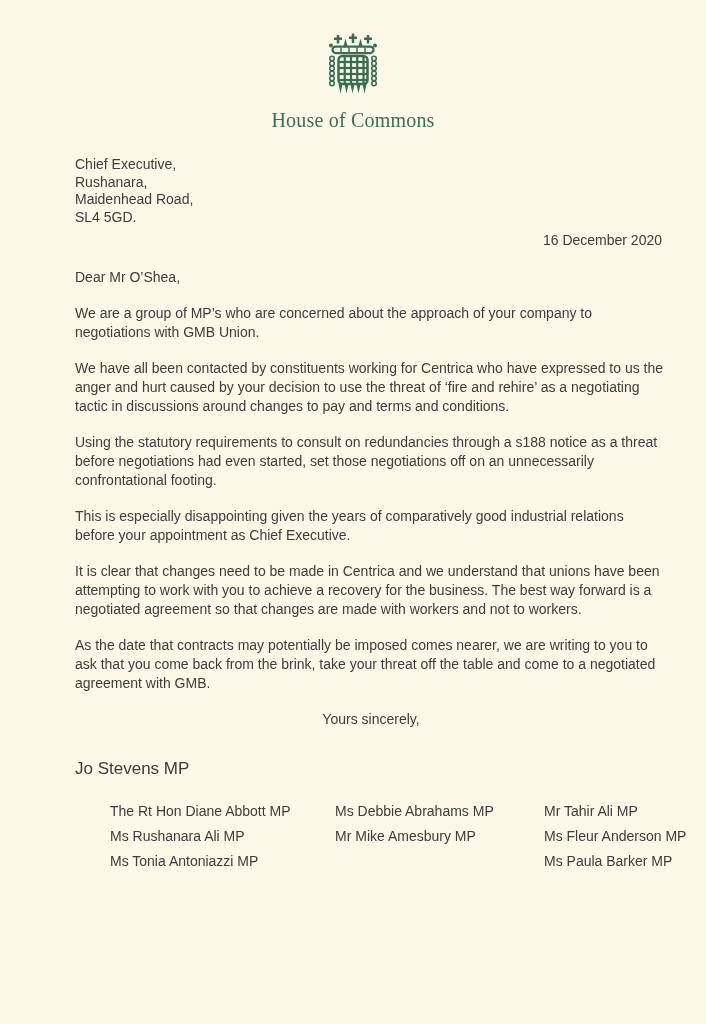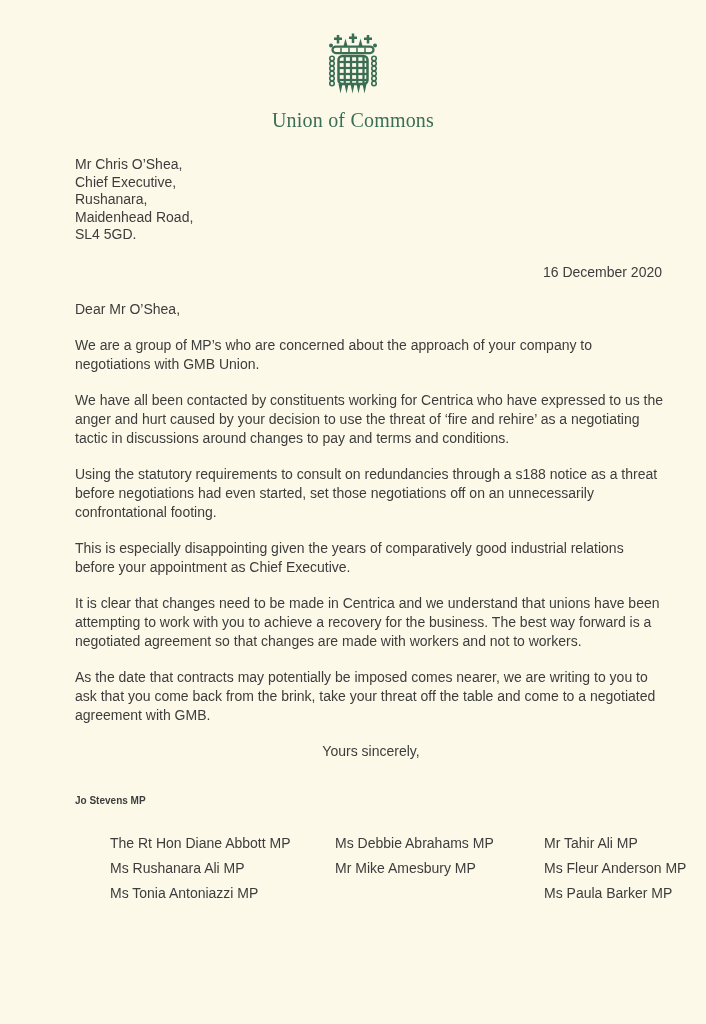--- a/index.html
+++ b/index.html
@@ -37,43 +37,43 @@
     margin: 6px 0 0 0;
     letter-spacing: 0.2px;
   }
   .recipient {
     margin: 24px 0 0 75px;
     font-size: 14px;
     line-height: 17.5px;
   }
   .letter-date {
     text-align: right;
-    margin: 20px 44px 0 0;
+    margin: 6px 44px 0 0;
     font-size: 14px;
   }
   .letter-body {
     margin: 20px 0 0 75px;
     width: 592px;
     font-size: 14px;
     line-height: 19px;
   }
   .letter-body p {
     margin: 16px 0 17px 0;
   }
   .salutation {
     margin-bottom: 17px;
   }
   .closing {
     margin-top: 0;
     text-align: center;
   }
   .lead-signatory {
     margin: 30px 0 0 75px;
-    font-size: 10px;
-    font-weight: 700;
+    font-size: 17px;
+    font-weight: 400;
     line-height: 19px;
   }
   .signatories {
     display: grid;
     grid-template-columns: 225px 209px auto;
     margin: 21px 0 0 82px;
     font-size: 14px;
   }
   .signatories .col div {
     line-height: 25px;
@@ -135,25 +135,24 @@
             <circle cx="13" cy="101" r="4.5"></circle>
           <circle cx="97" cy="51" r="4.5"></circle>
             <circle cx="97" cy="61" r="4.5"></circle>
             <circle cx="97" cy="71" r="4.5"></circle>
             <circle cx="97" cy="81" r="4.5"></circle>
             <circle cx="97" cy="91" r="4.5"></circle>
             <circle cx="97" cy="101" r="4.5"></circle>
         </g>
       </svg>
     </span>
-    <h1 class="org-name">Union of Commons</h1>
+    <h1 class="org-name">House of Commons</h1>
   </div>
 
   <div class="recipient">
-    <div>Mr Chris O’Shea,</div>
     <div>Chief Executive,</div>
     <div>Rushanara,</div>
     <div>Maidenhead Road,</div>
     <div>SL4 5GD.</div>
   </div>
 
   <div class="letter-date">16 December 2020</div>
 
   <div class="letter-body">
     <p class="salutation">Dear Mr O’Shea,</p>

